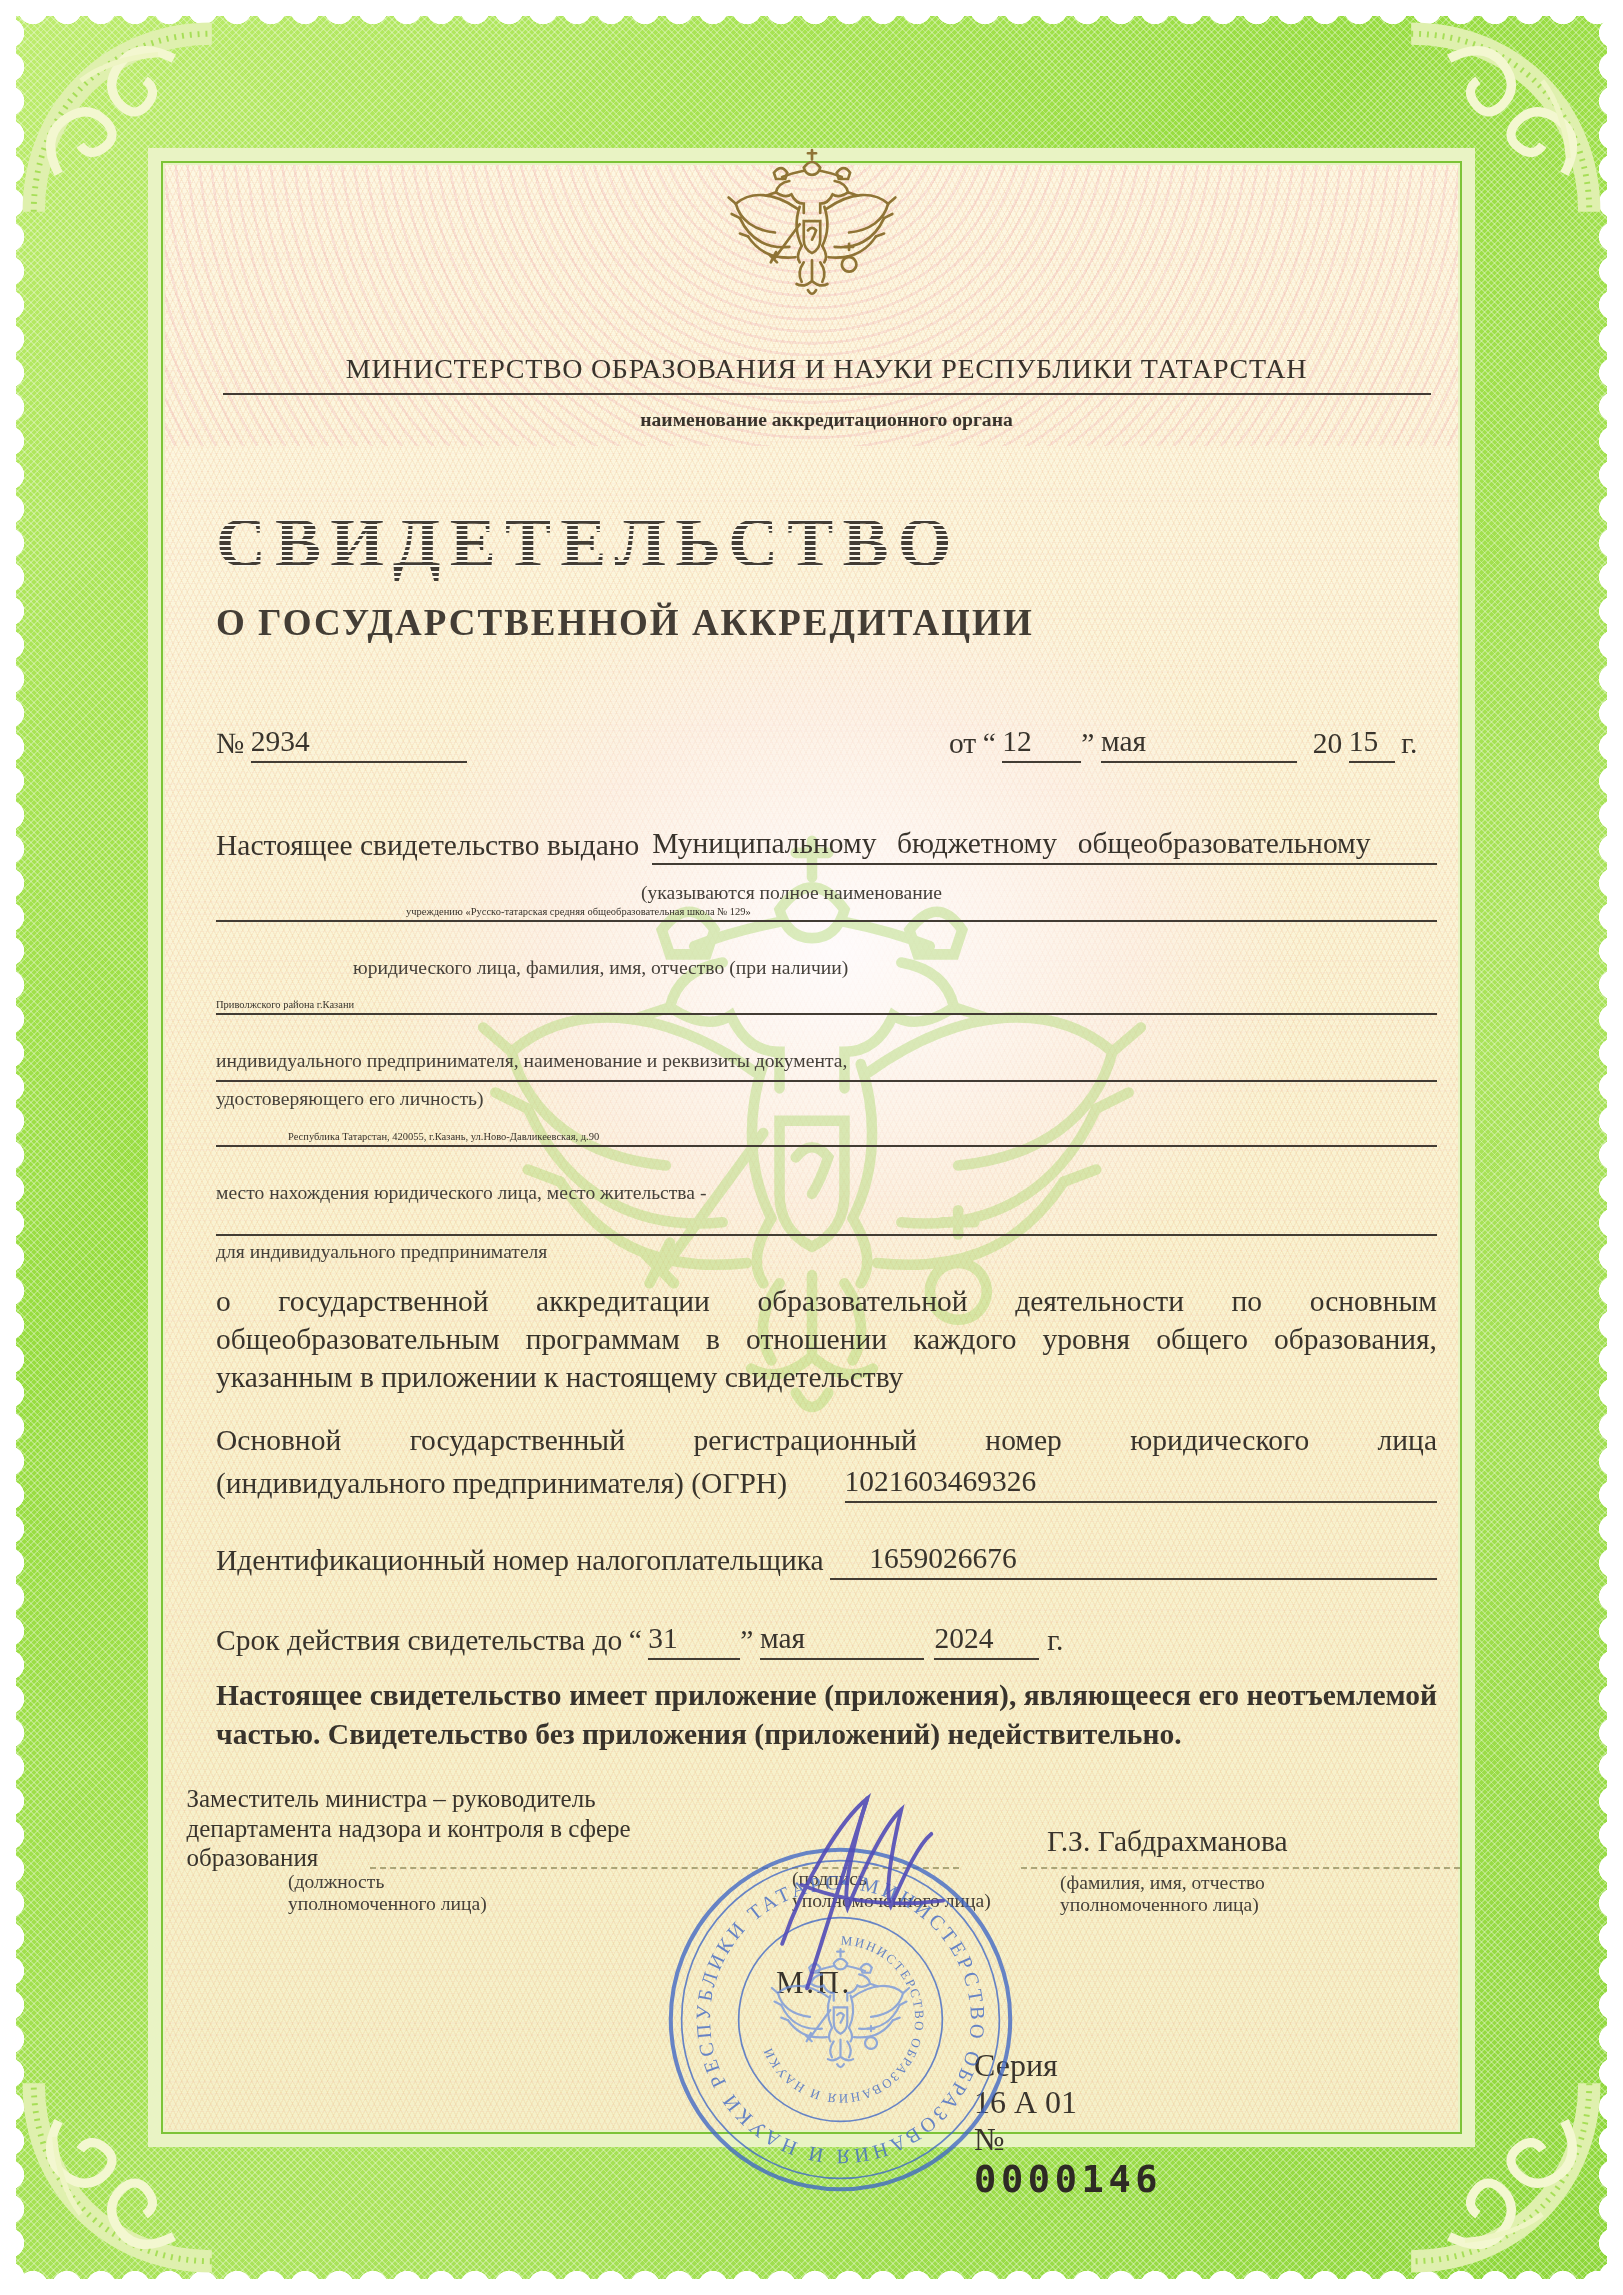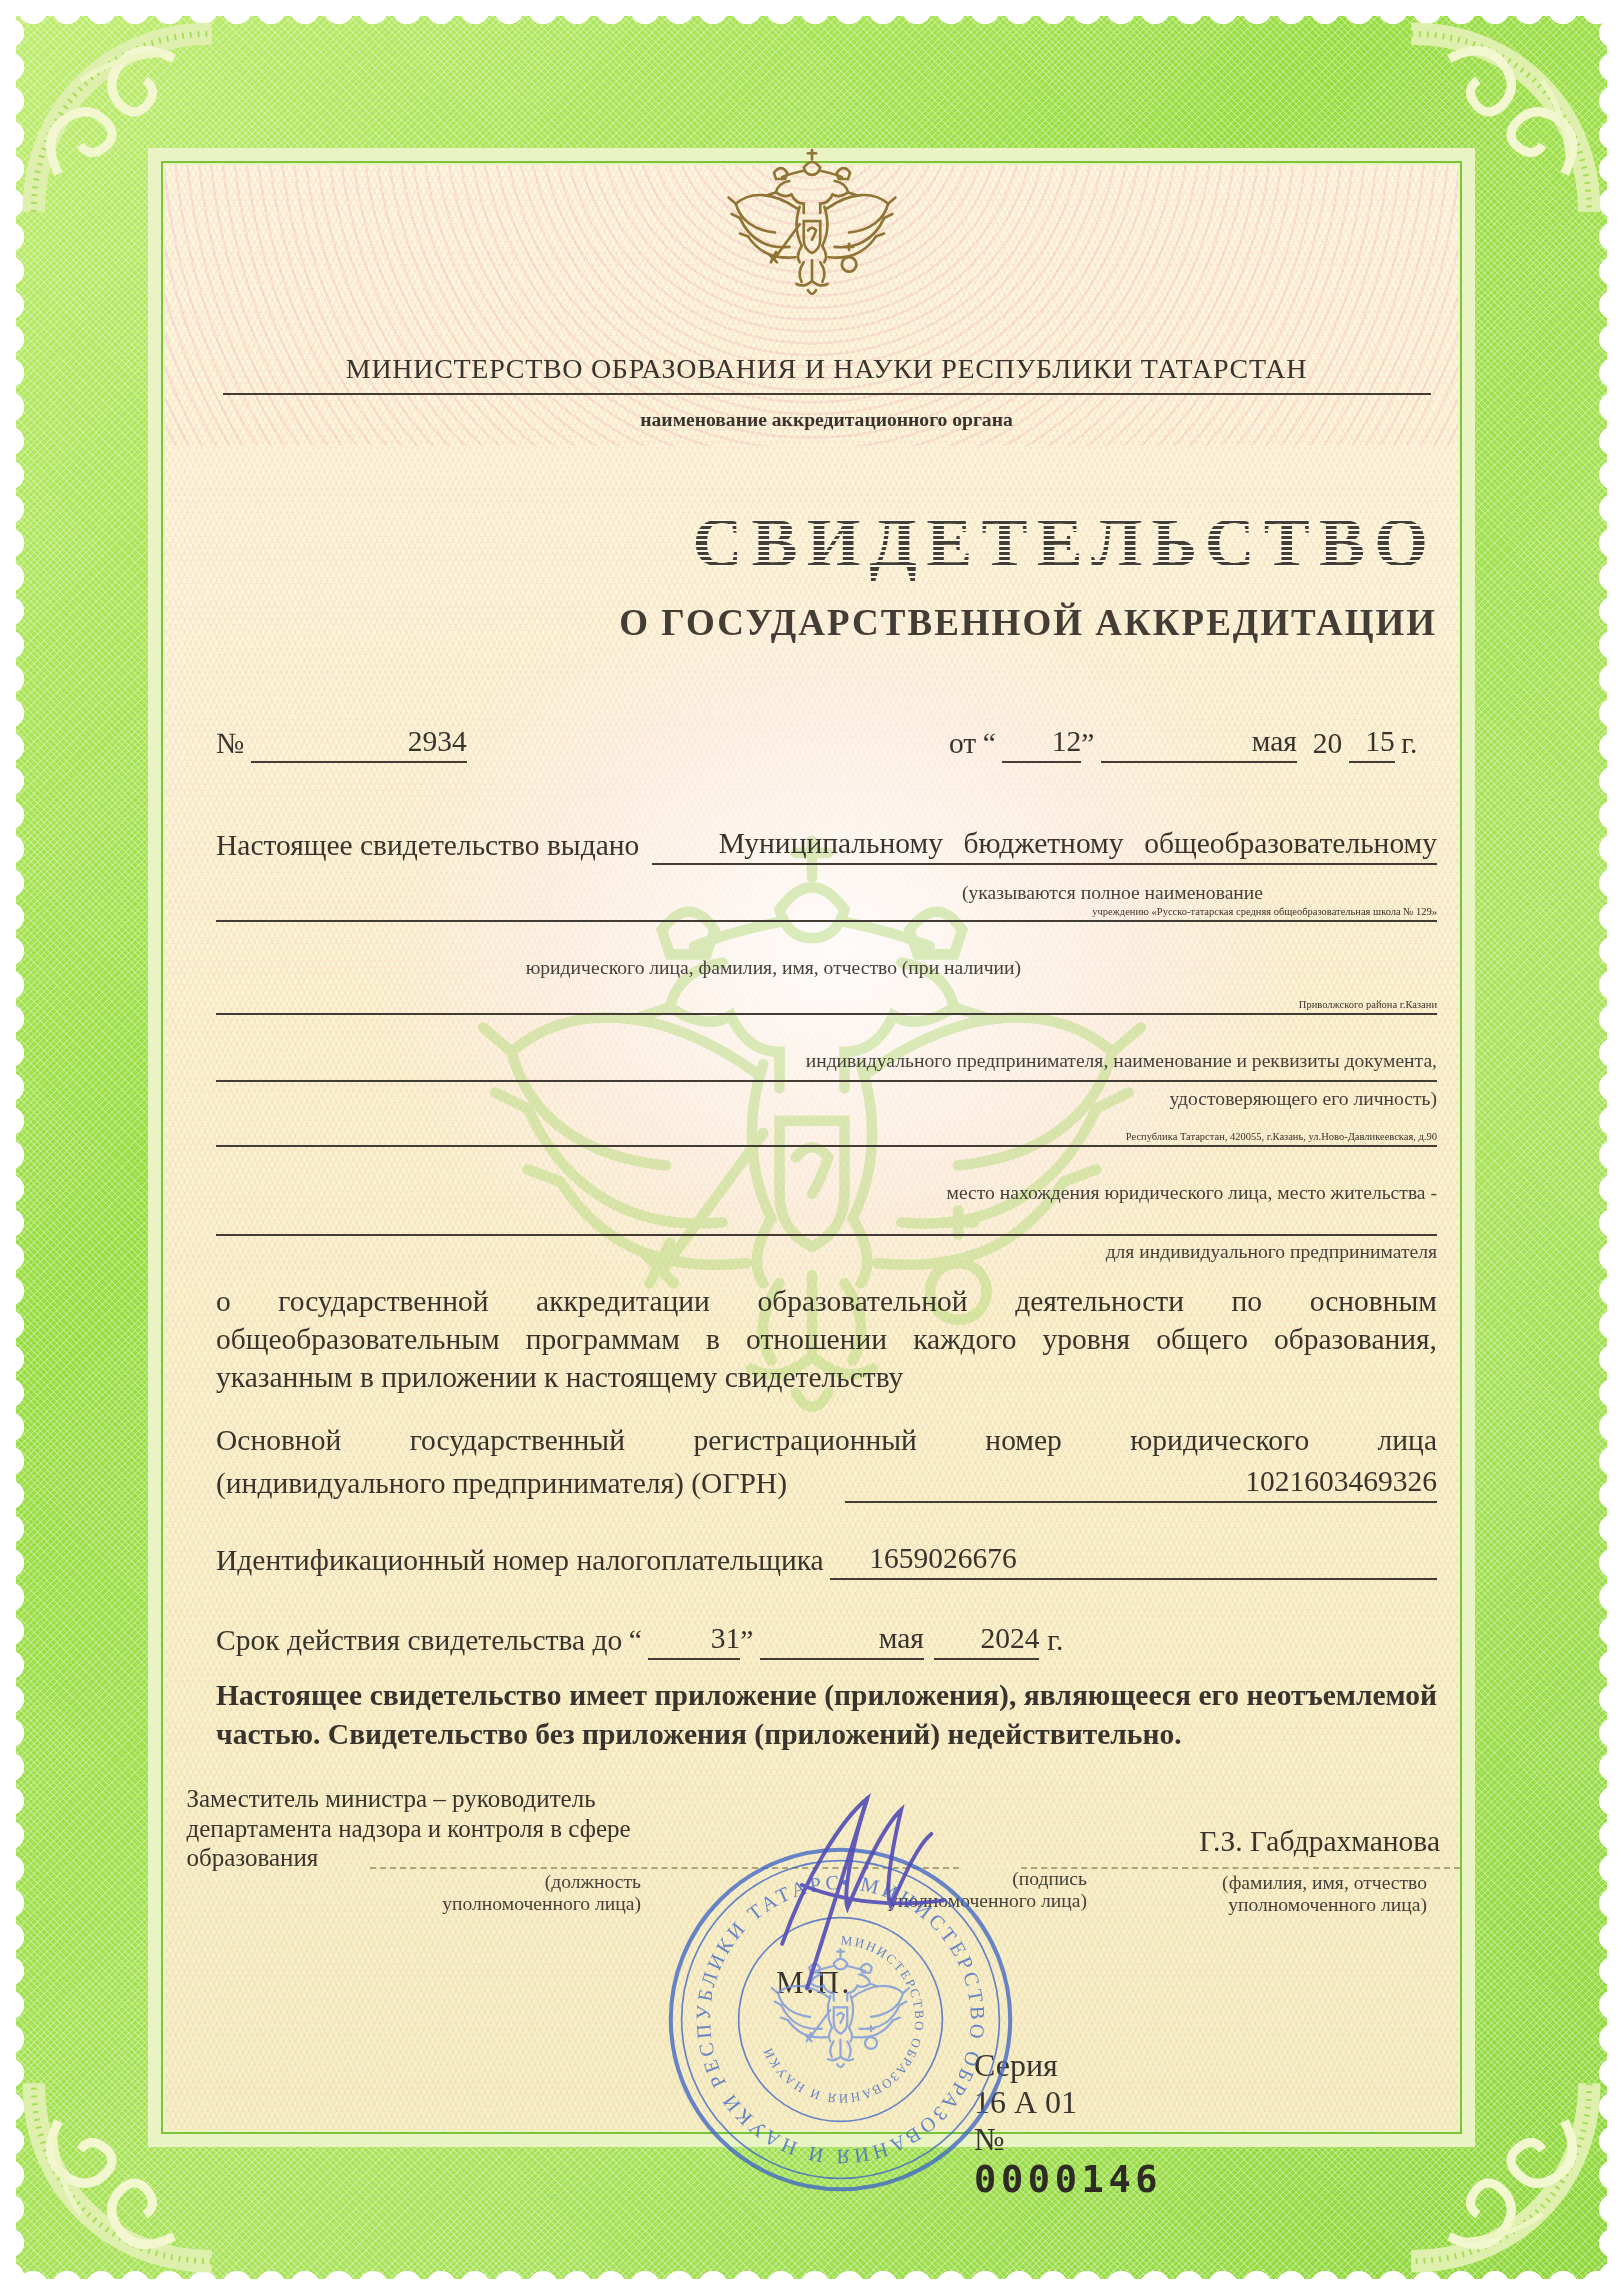--- a/index.html
+++ b/index.html
@@ -45,35 +45,35 @@
   .arcs{position:absolute;left:165px;right:165px;top:165px;height:281px;z-index:2;
       background:repeating-radial-gradient(circle at 50% -59px,rgba(232,126,158,.16) 0 2.6px,rgba(255,255,255,0) 2.6px 11.8px);}
 
   .watermark{position:absolute;left:406px;top:740px;width:812px;height:851px;z-index:2;
       color:#a9d86b;opacity:.42;}
   .emblem{position:absolute;left:704px;top:145px;width:216px;height:175px;z-index:3;color:#8f7435;}
 
   
   .content{position:absolute;left:216px;top:0;width:1221px;height:2295px;z-index:3;}
   .abs{position:absolute;left:0;right:0;}
-  .ctr{text-align:right;}
+  .ctr{text-align:left;}
   .u{border-bottom:2px solid #423c34;}
   .sub{font-size:19.6px;color:#45403a;}
 
   .ministry-line{margin:0 6.5px;text-align:center;font-size:28px;letter-spacing:0.7px;
       border-bottom:2px solid #423c34;padding-bottom:7.9px;}
   .ministry-sub{text-align:center;font-weight:700;font-size:19.6px;margin-top:14px;}
 
   .title{font-size:69px;font-weight:700;letter-spacing:9.2px;color:#4a443c;
       background-image:repeating-linear-gradient(180deg,#433d35 0 3.3px,rgba(252,249,238,.95) 3.3px 5.2px);
       -webkit-background-clip:text;background-clip:text;-webkit-text-fill-color:transparent;}
   .subtitle{font-size:37px;font-weight:700;letter-spacing:2px;color:#433d35;}
 
   .row{display:flex;align-items:flex-end;font-size:29.5px;}
-  .fld{text-align:right;border-bottom:2px solid #423c34;padding-bottom:2.6px;}
+  .fld{text-align:left;border-bottom:2px solid #423c34;padding-bottom:2.6px;}
   .gap{padding:0 6.5px 2.6px 0;}
   .wide-words{word-spacing:.45em;}
 
   .para{font-size:29.5px;line-height:38px;text-align:justify;}
   .spread{text-align:justify;-moz-text-align-last:justify;text-align-last:justify;font-size:29.5px;}
 
   .dashline{position:absolute;border-bottom:2px dashed rgba(130,128,80,.65);height:0;}
 
   .mp{font-size:31px;letter-spacing:2.6px;z-index:6;}
   .series{display:flex;align-items:baseline;font-size:32px;z-index:6;flex-direction:column;}

